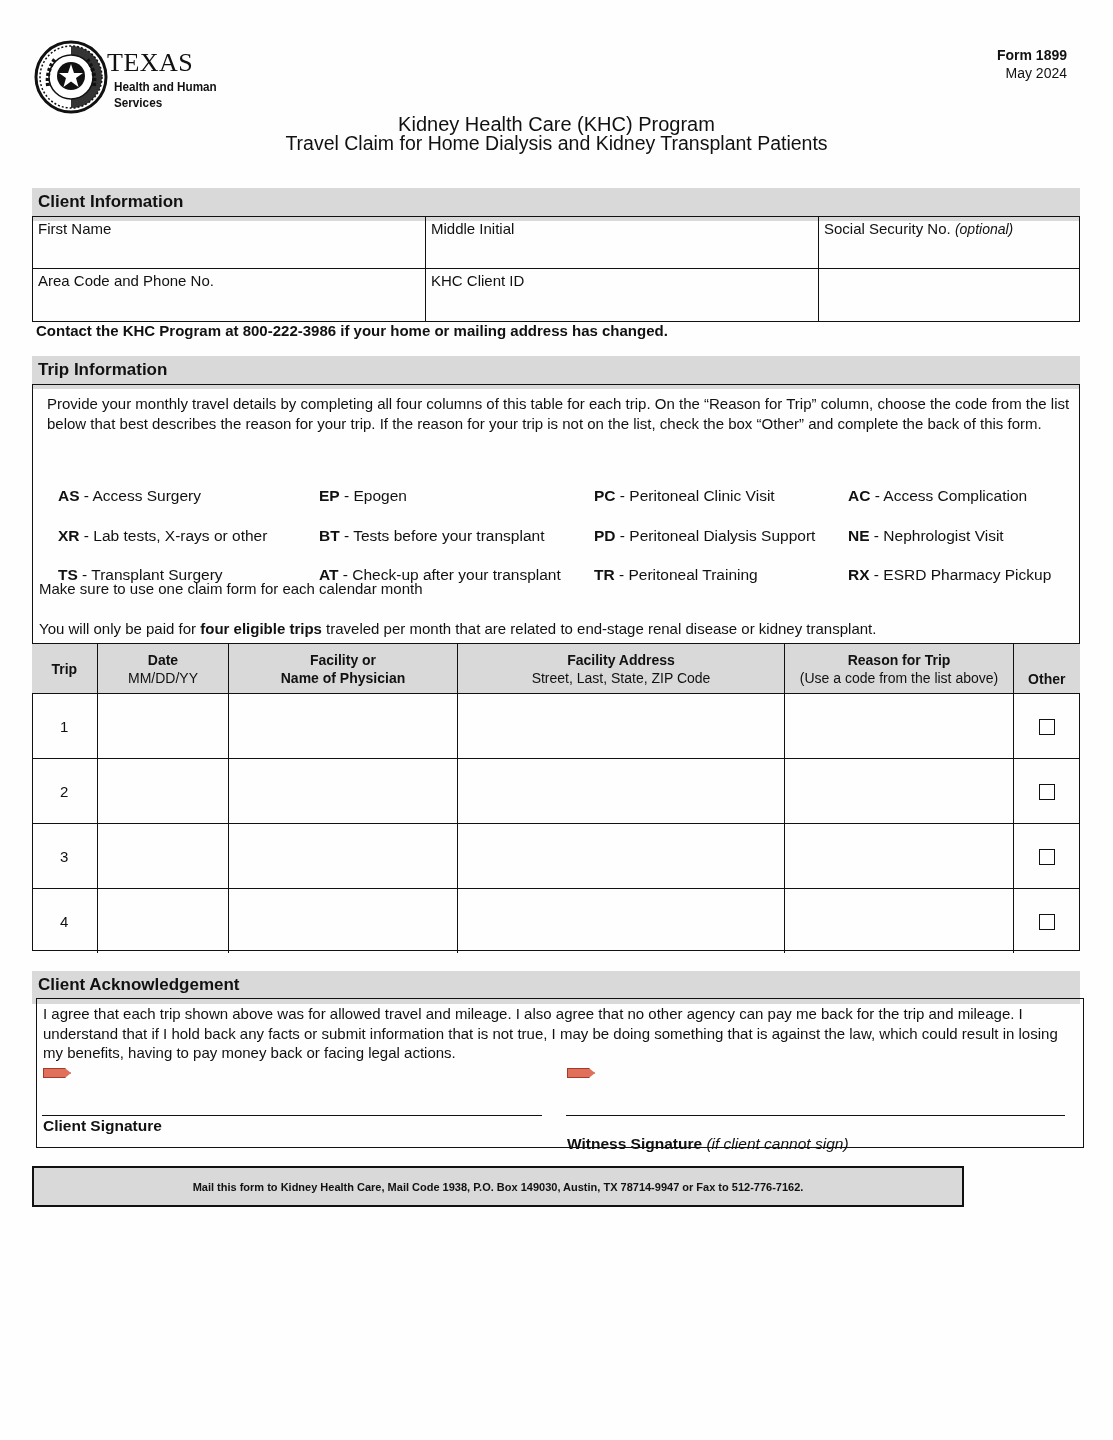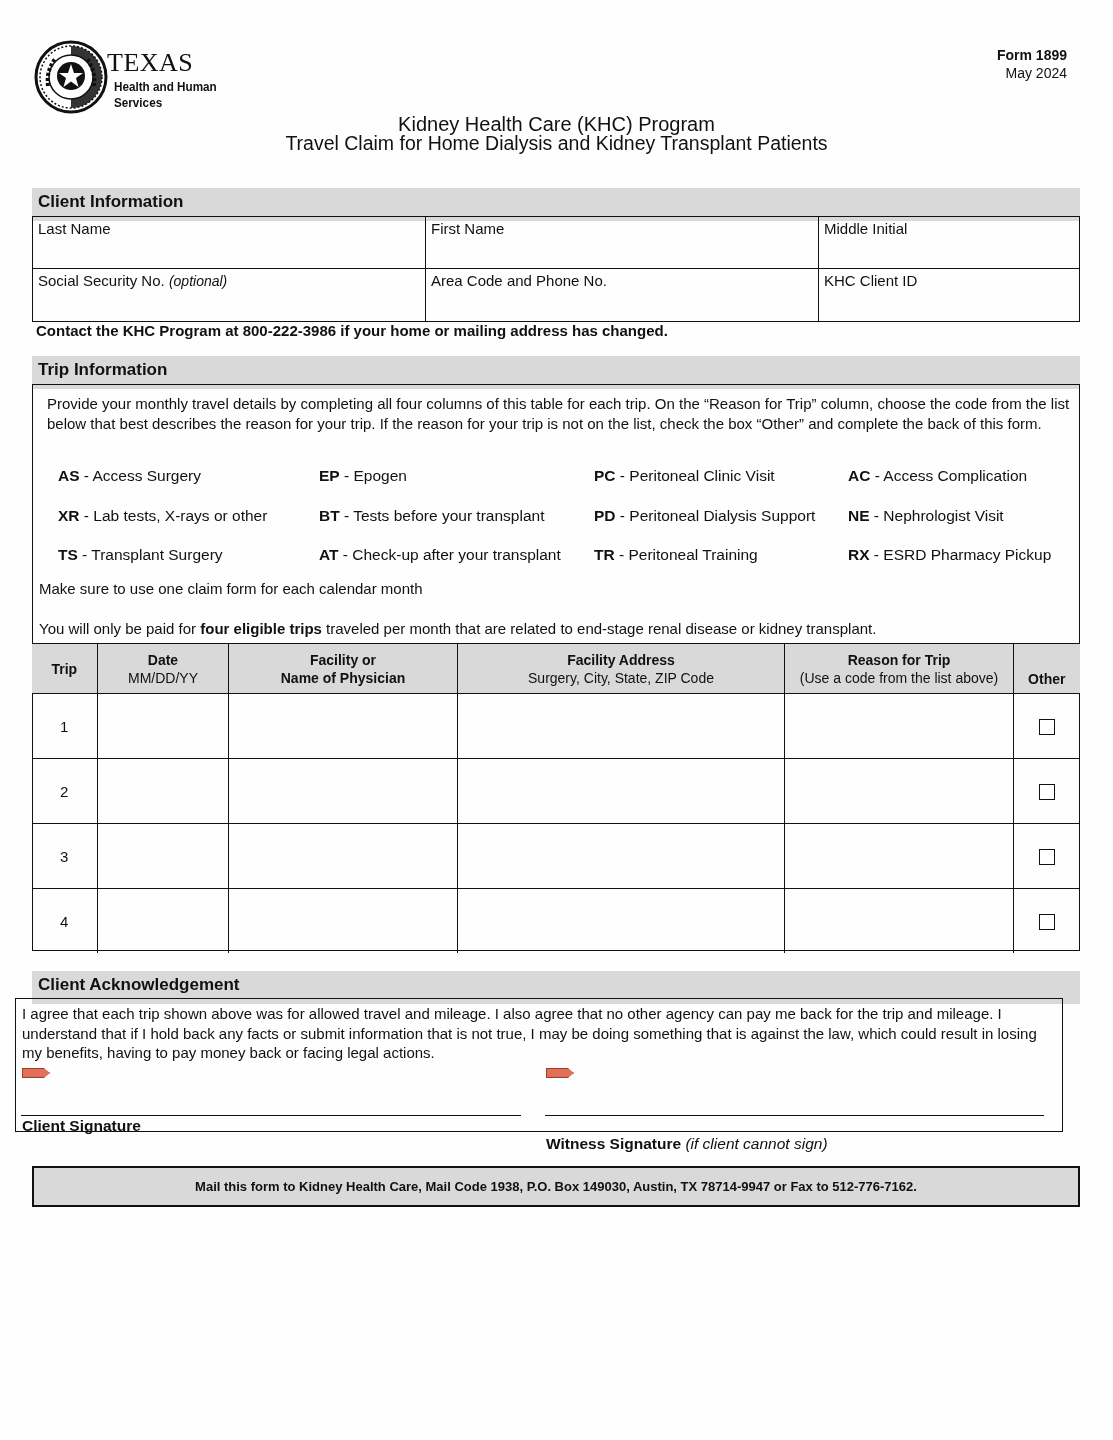--- a/index.html
+++ b/index.html
@@ -21,45 +21,45 @@
     #client-grid { left:32px; top:216px; width:1048px; height:106px; border:1.5px solid #111; box-sizing:border-box; display:grid; grid-template-columns:393px 393px 1fr; grid-template-rows:1fr 1fr; }
     #client-grid .cell { border-right:1.5px solid #111; border-bottom:1.5px solid #111; padding:3px 5px; font-size:15px; }
     #client-grid .cell:nth-child(3n) { border-right:none; }
     #client-grid .cell:nth-child(n+4) { border-bottom:none; }
     #client-grid input { display:block; width:100%; border:none; background:transparent; outline:none; font-size:14px; margin-top:4px; font-family:"Liberation Sans", sans-serif; }
     #contact-note { left:36px; top:322px; font-weight:bold; font-size:15px; }
 
     
     #trip-box { left:32px; top:384px; width:1048px; height:567px; border:1.5px solid #111; box-sizing:border-box; }
     #trip-intro { left:14px; top:9px; width:1032px; font-size:15px; line-height:19.5px; }
-    .code { position:absolute; font-size:15.5px; }
+    .code { position:absolute; font-size:15.5px;margin-top:20px; }
     .code b { font-weight:bold; }
     #make-sure { left:6px; top:195px; font-size:15px; }
     #paid-note { left:6px; top:235px; font-size:15px; }
 
     #trip-table { position:absolute; left:-1.5px; top:258px; width:1048px; border-collapse:collapse; table-layout:fixed; }
     #trip-table th, #trip-table td { border:1.5px solid #111; text-align:center; }
     #trip-table th { background:#d9d9d9; height:44px; font-size:14px; line-height:18px; font-weight:normal; padding:0; }
     #trip-table th b { font-weight:bold; }
     #trip-table td { height:64px; font-size:15px; padding:0; }
     #trip-table tr:last-child td { border-bottom:none; }
     #trip-table th:first-child, #trip-table td:first-child { border-left:none; }
     #trip-table th:last-child, #trip-table td:last-child { border-right:none; }
     #trip-table th.other { vertical-align:bottom; padding-bottom:5px; font-weight:bold; }
     .chk { display:inline-block; width:14px; height:14px; border:1.5px solid #111; background:#fff; vertical-align:middle; cursor:pointer; }
 
     
-    #ack-box { left:15px; top:998px; width:1048px; height:134px; border:1.5px solid #111; box-sizing:border-box; }
+    #ack-box { left:36px; top:998px; width:1048px; height:150px; border:1.5px solid #111; box-sizing:border-box; }
     #ack-text { left:6px; top:5px; width:1036px; font-size:15px; line-height:19.5px; }
     .sign-tag { position:absolute; top:69px; width:26px; height:8px; background:#e0705a; border:1px solid #a23b2a; clip-path:polygon(0 0, 78% 0, 100% 50%, 78% 100%, 0 100%); }
     .sig-line { position:absolute; top:116px; height:0; border-top:1.5px solid #111; }
     .sig-label { position:absolute; top:118px; font-size:15.5px; font-weight:bold; }
     .sig-label i { font-weight:normal; }
 
-    #mail-box { left:32px; top:1166px; width:1048px; height:41px; border:2px solid #111; box-sizing:border-box; background:#d9d9d9; text-align:center; font-weight:bold; font-size:13px; line-height:38px; }
+    #mail-box { left:32px; top:1166px; width:932px; height:41px; border:2px solid #111; box-sizing:border-box; background:#d9d9d9; text-align:center; font-weight:bold; font-size:11px; line-height:38px; }
   </style>
 </head>
 <body>
 
 <div id="logo" class="abs">
   <svg class="seal" viewBox="0 0 74 74">
     <circle cx="37" cy="37" r="35" fill="#fff" stroke="#111" stroke-width="3"></circle>
     <circle cx="37" cy="37" r="31" fill="none" stroke="#111" stroke-width="1.5" stroke-dasharray="2 2"></circle>
     <path d="M37 6 A31 31 0 0 1 37 68 Z" fill="#111" opacity="0.85"></path>
     <circle cx="37" cy="37" r="22" fill="#fff" stroke="#111" stroke-width="1.5"></circle>
@@ -79,24 +79,20 @@
   <div class="num">Form 1899</div>
   <div>May 2024</div>
 </div>
 
 <div id="program" class="abs">Kidney Health Care (KHC) Program</div>
 <div id="title" class="abs">Travel Claim for Home Dialysis and Kidney Transplant Patients</div>
 
 <div class="section-bar" style="top:188px;">Client Information</div>
 <div id="client-grid" class="abs">
   <div class="cell">
-    <span>Last Name</span>
-    <input value="" style="">
-  </div>
-  <div class="cell">
     <span>First Name</span>
     <input value="" style="">
   </div>
   <div class="cell">
     <span>Middle Initial</span>
     <input value="" style="">
   </div>
   <div class="cell">
     <span>Social Security No.</span>
     <i style="font-size:14px;">(optional)</i>
@@ -142,21 +138,21 @@
         <col style="width:229px">
         <col style="width:327px">
         <col style="width:229px">
         <col style="width:66px">
     </colgroup>
     <tbody>
         <tr>
       <th><b>Trip</b></th>
       <th><b>Date</b><br><span>MM/DD/YY</span></th>
       <th><b>Facility or</b><br><b>Name of Physician</b></th>
-      <th><b>Facility Address</b><br><span>Surgery, City, State, ZIP Code</span></th>
+      <th><b>Facility Address</b><br><span>Street, Last, State, ZIP Code</span></th>
       <th><b>Reason for Trip</b><br><span>(Use a code from the list above)</span></th>
       <th class="other">Other</th>
     </tr>
     <tr>
       <td>1</td>
       <td></td>
       <td></td>
       <td></td>
       <td></td>
       <td><span class="chk"></span></td>

